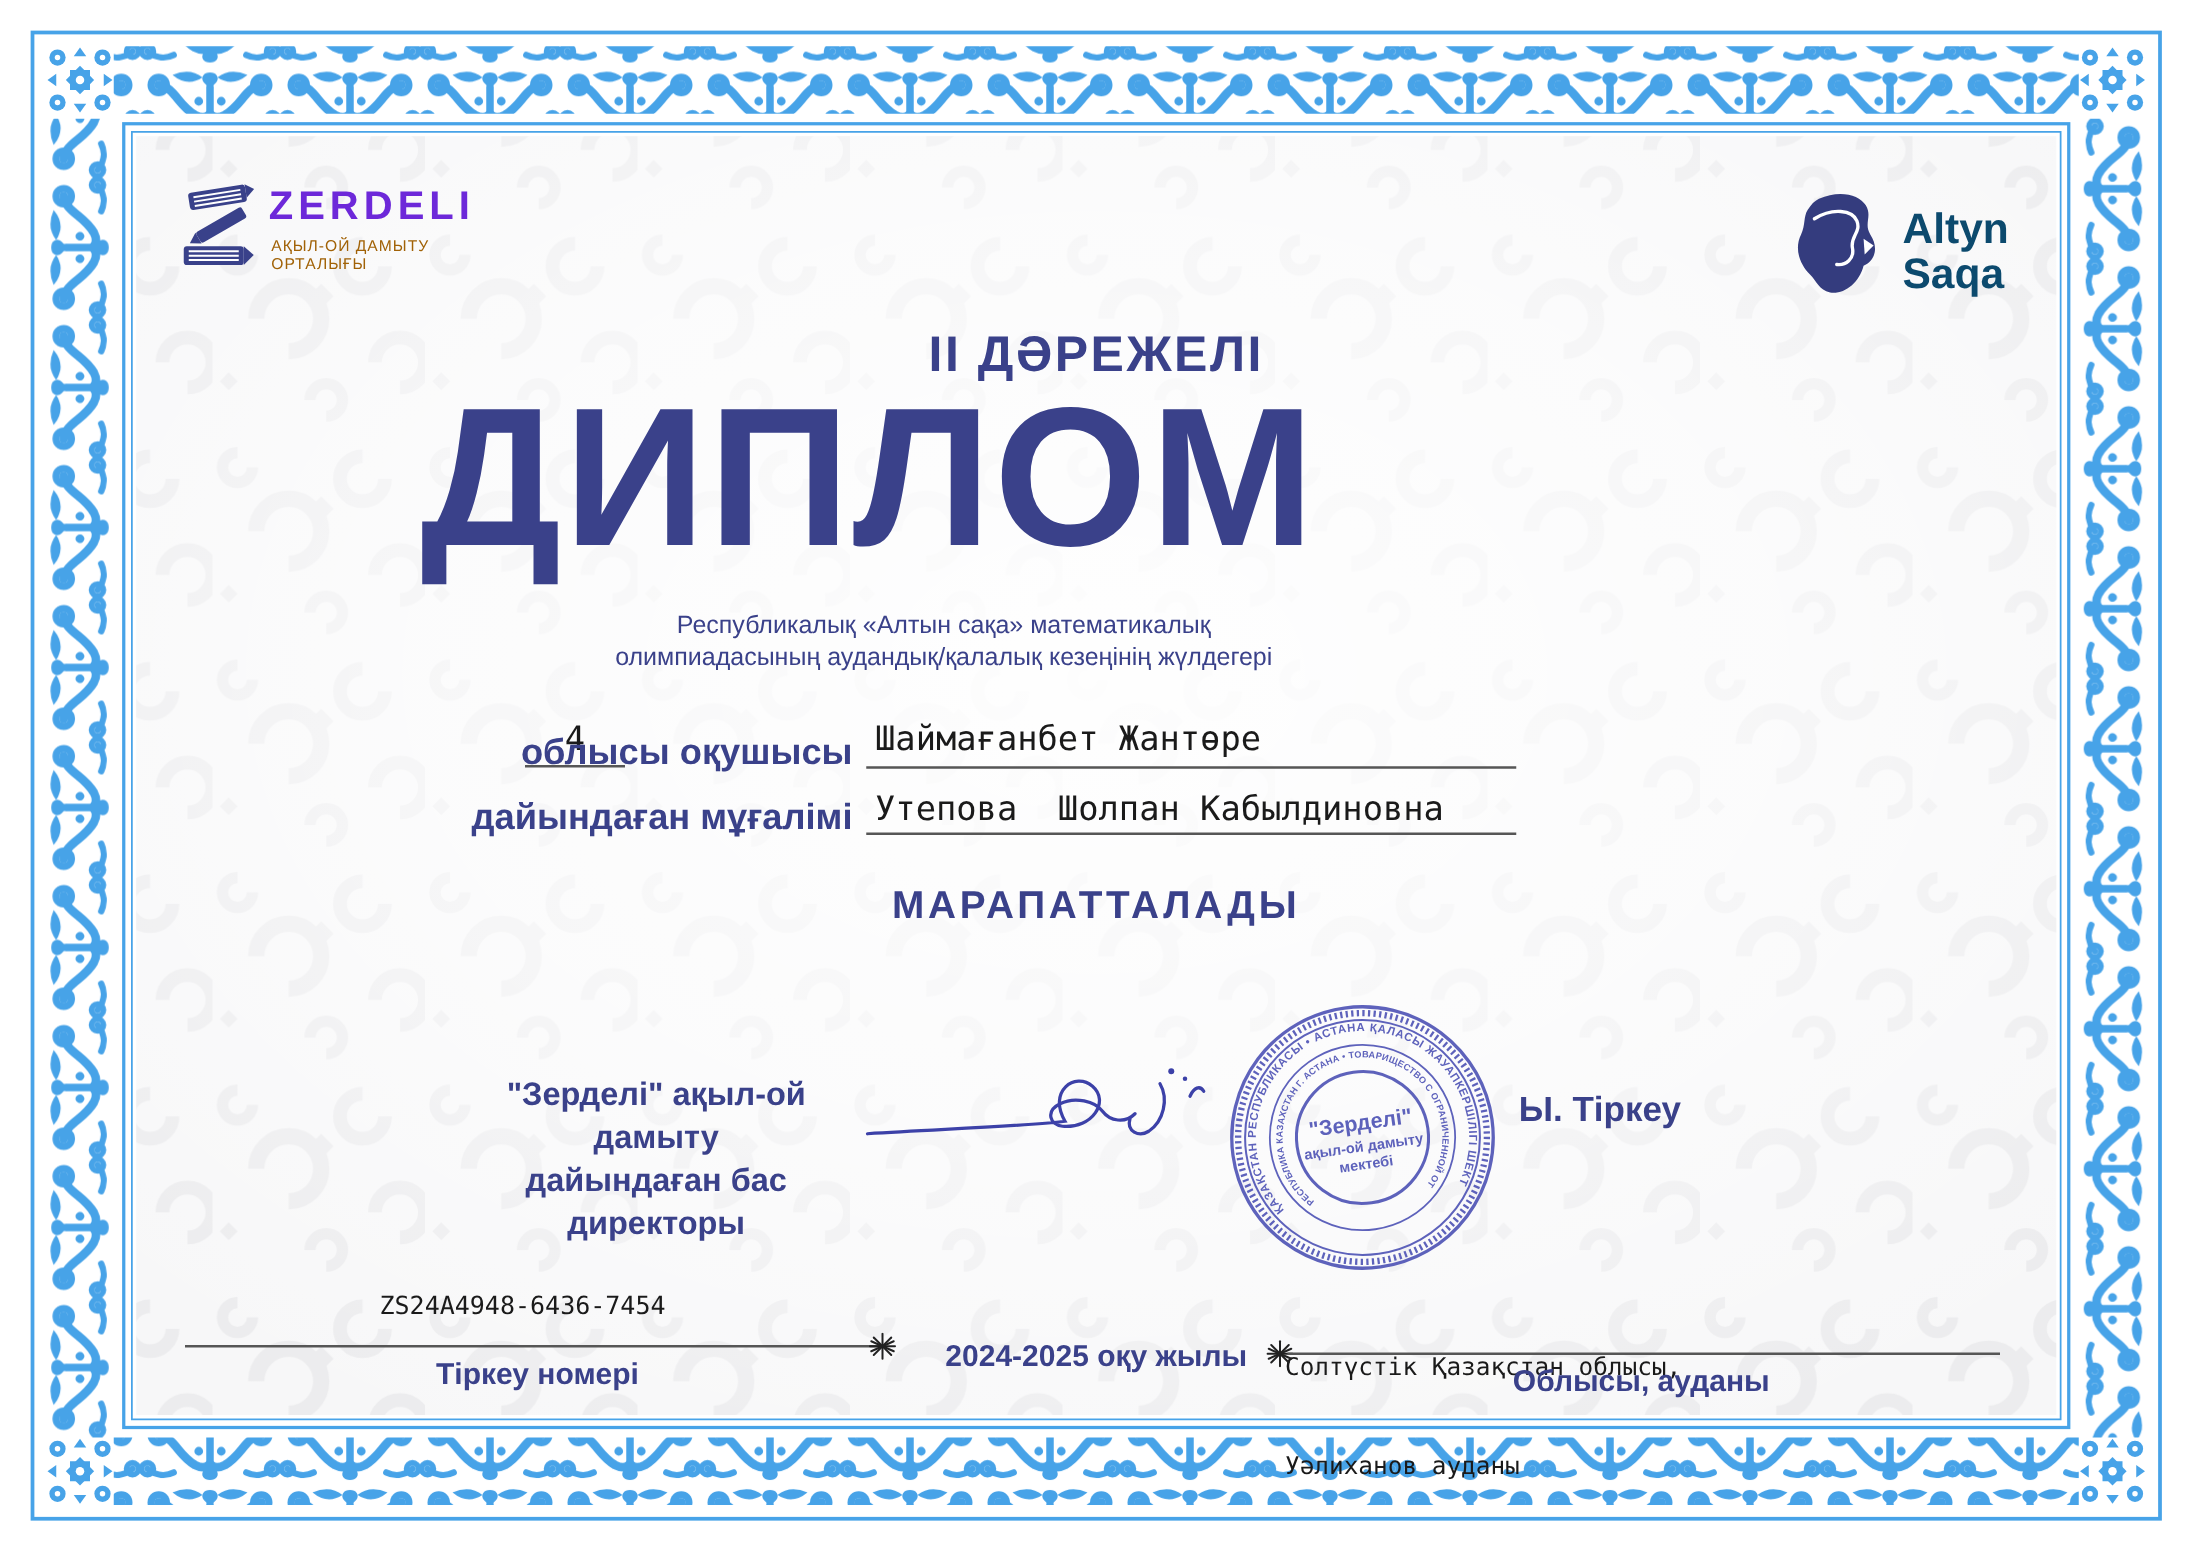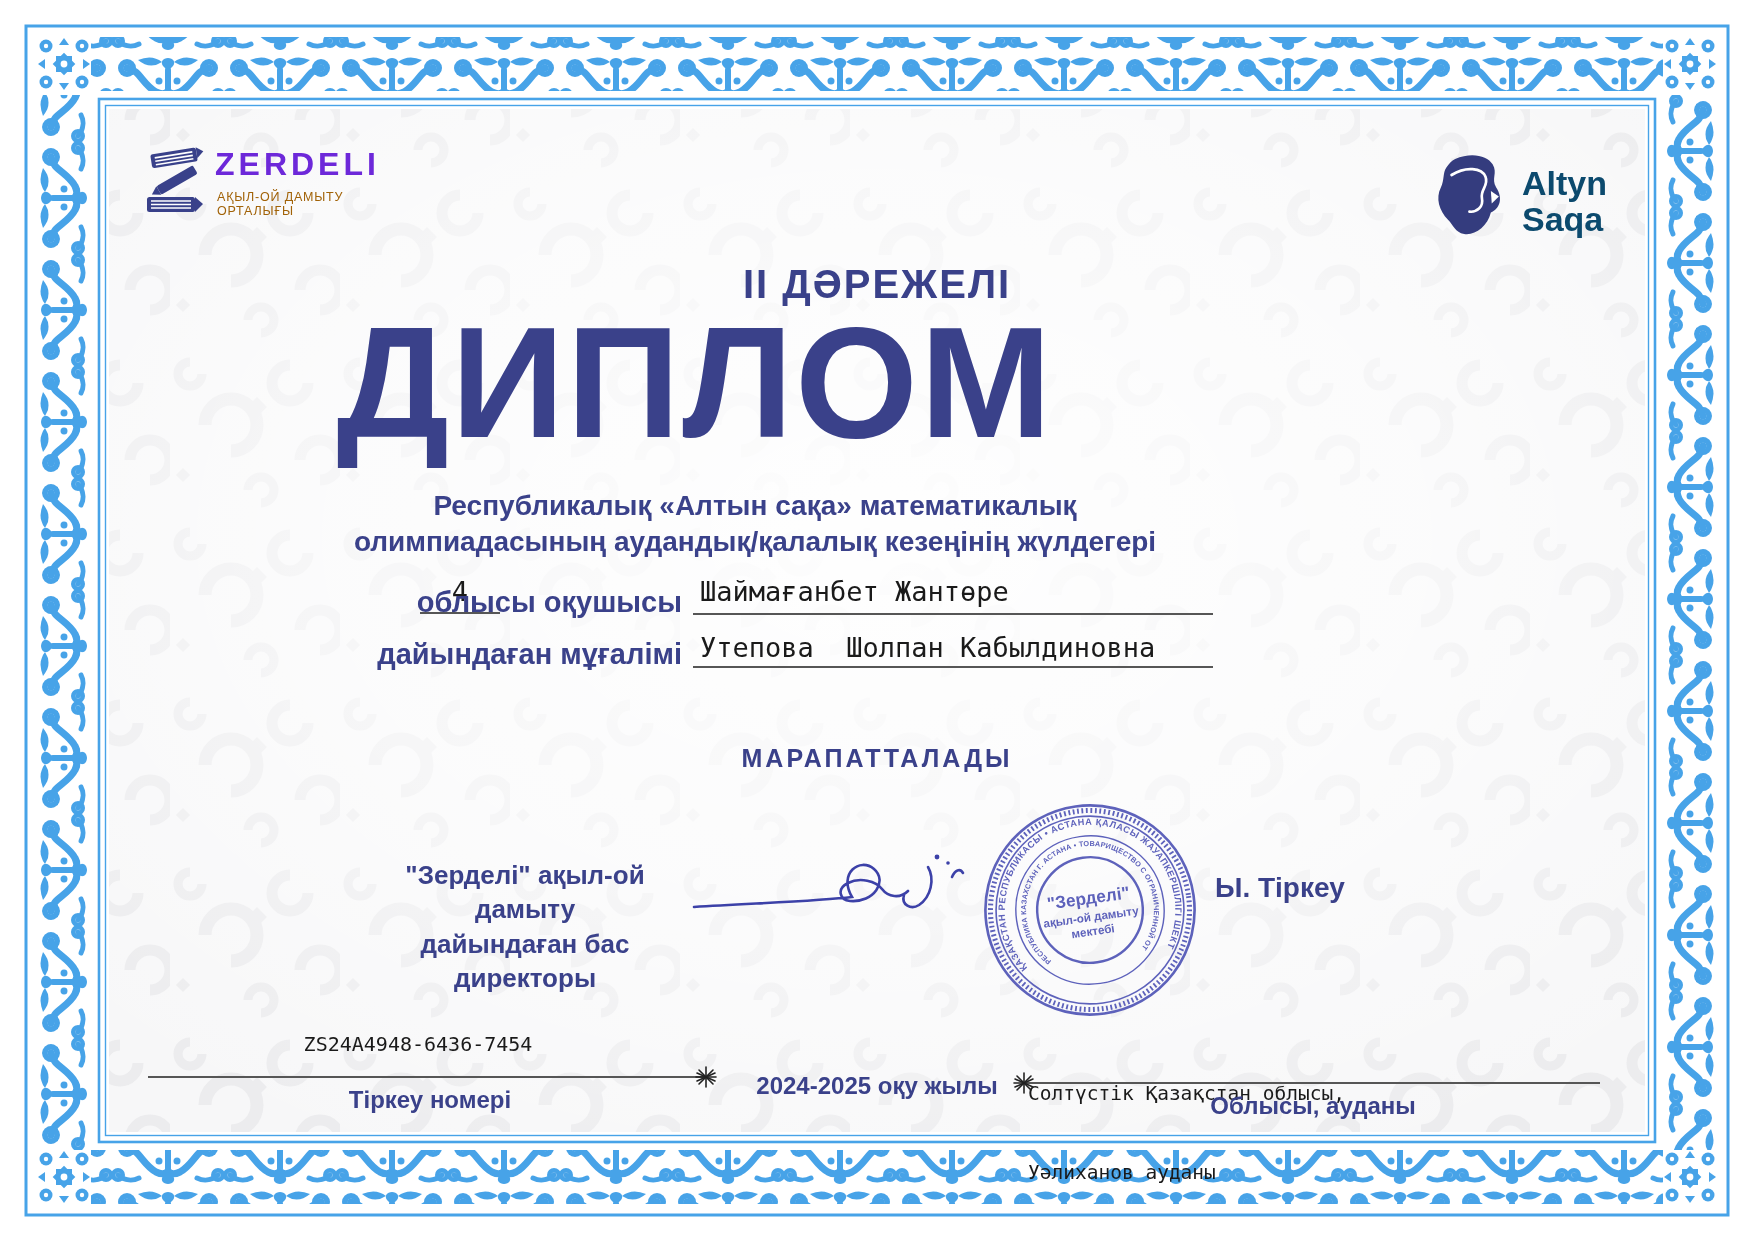--- a/index.html
+++ b/index.html
@@ -6,23 +6,23 @@
   #page{position:relative;width:1754px;height:1241px;background:#ffffff;overflow:hidden;
         font-family:"Liberation Sans",sans-serif;}
   #frame-svg{position:absolute;left:0;top:0;z-index:0;}
   .abs{position:absolute;z-index:2;}
   .navy{color:#3A418A;}
   .center{text-align:center;}
   .mono-val{font-family:"DejaVu Sans Mono",monospace;color:#1a1a1a;white-space:pre;}
   .rule{position:absolute;height:2px;background:#565656;z-index:2;}
   .degree{left:0;width:1754px;top:262px;font-size:40px;font-weight:700;letter-spacing:2px;}
   .diplom{left:0;width:1390px;top:303px;font-size:158px;line-height:1;font-weight:700;letter-spacing:2px;}
-  .subtitle{left:0;width:1510px;top:488px;font-size:28px;line-height:1.28;font-weight:700;}
+  .subtitle{left:0;width:1510px;top:488px;font-size:20px;line-height:1.28;font-weight:400;}
   .field-label{font-size:29px;font-weight:600;color:#3A418A;text-align:right;}
-  .award{left:0;width:1754px;top:744px;font-size:25px;font-weight:700;letter-spacing:3px;}
+  .award{left:0;width:1754px;top:706px;font-size:31px;font-weight:700;letter-spacing:3px;}
   .director{left:372px;width:306px;top:858px;font-size:26px;line-height:1.32;font-weight:700;text-align:center;}
   .signer-name{left:1215px;top:872px;font-size:28px;font-weight:700;}
   .foot-label{font-size:24px;font-weight:600;color:#3A418A;text-align:center;}
   .zerdeli-name{font-size:32px;font-weight:700;letter-spacing:4px;color:#6d28d9;text-align:center;}
   .zerdeli-tag{font-size:12.5px;letter-spacing:0.8px;font-weight:500;color:#a16207;}
   .altyn-name{font-size:34px;line-height:1.04;font-weight:700;color:#0c4a6e;}
 </style>
 </head>
 <body>
 

